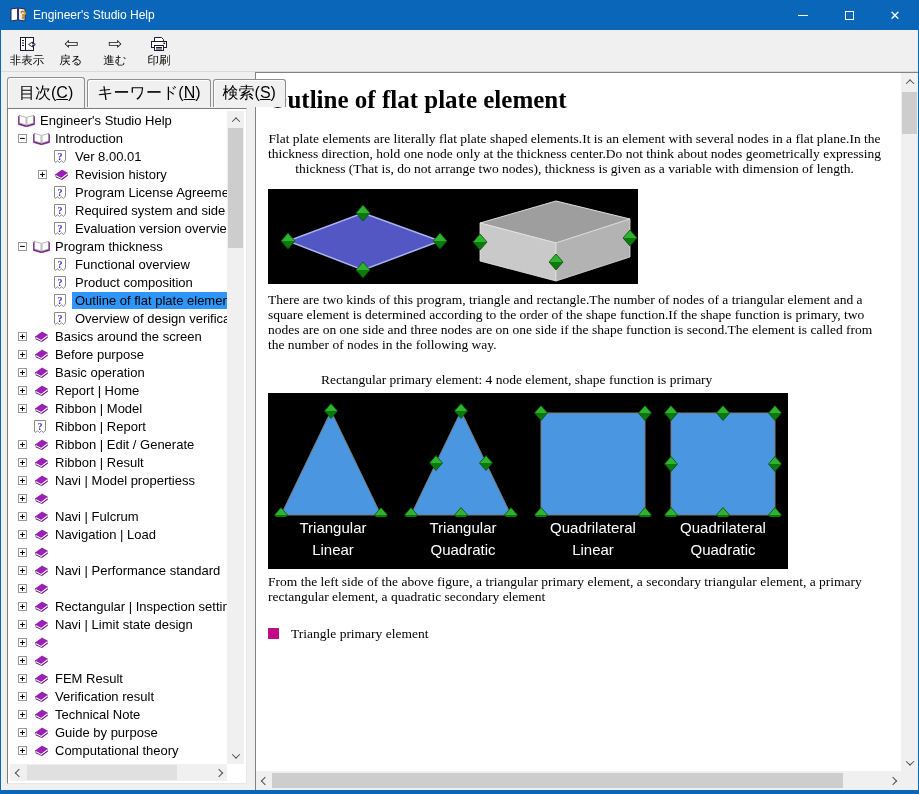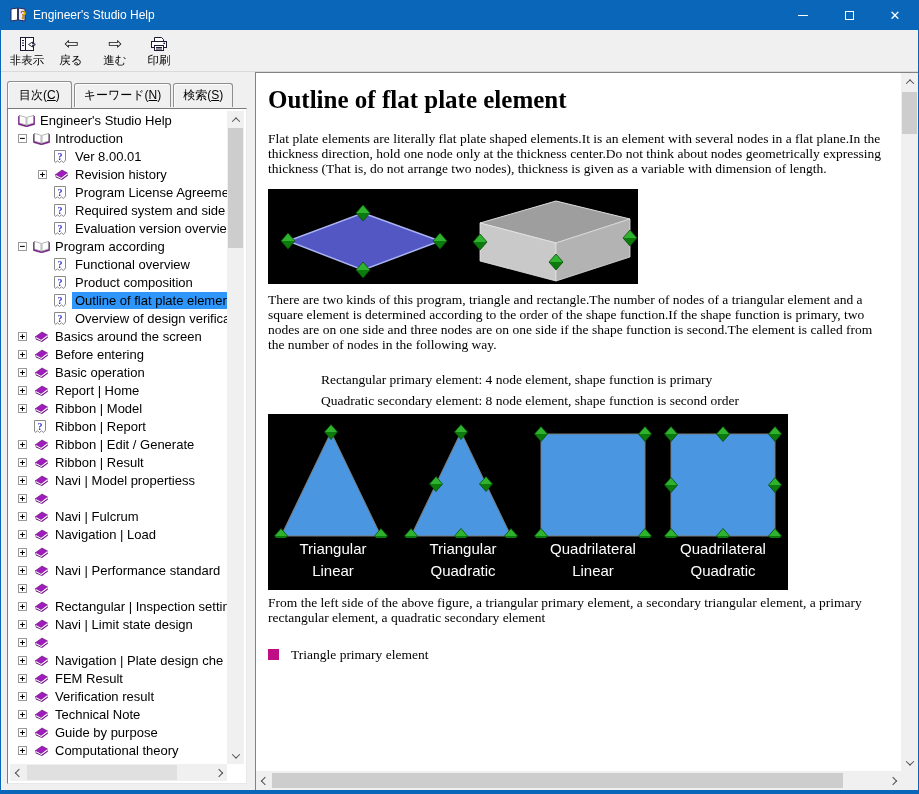--- a/index.html
+++ b/index.html
@@ -20,21 +20,21 @@
   .tbtn{width:44px;height:37px;display:flex;flex-direction:column;align-items:center;justify-content:flex-start;color:#000;}
   .tbtn .ticn{height:21px;display:flex;align-items:center;justify-content:center;}
   .tbtn .tlbl{font-size:11.5px;line-height:13px;white-space:nowrap;}
   .arrowglyph{font-size:17px;line-height:17px;color:#111;font-family:"DejaVu Sans",sans-serif;}
   
   .main{flex:1;display:flex;position:relative;background:#f0f0f0;overflow:hidden;}
   
   .left-pane{width:247px;flex:none;display:flex;flex-direction:column;padding:8px 0 6px 6px;}
   .tabs{display:flex;align-items:flex-end;height:27px;flex:none;position:relative;z-index:2;}
   .tab{background:#f0f0f0;border:1px solid #8e8e8e;border-bottom:none;border-radius:3px 3px 0 0;
-    font-size:12px;padding:3px 9px 3px 9px;margin-right:2px;white-space:nowrap;box-shadow:inset 1px 1px 0 #fdfdfd;color:#000;}
+    font-size:16px;padding:3px 9px 3px 9px;margin-right:2px;white-space:nowrap;box-shadow:inset 1px 1px 0 #fdfdfd;color:#000;}
   .tab.active{padding:5px 11px 4px 11px;position:relative;top:1px;background:#f0f0f0;}
   .ukey{text-decoration:underline;}
   .tree-panel{flex:1;background:#fff;border:1px solid;border-color:#7b7b7b #e8e8e8 #e8e8e8 #7b7b7b;position:relative;margin:1px 1px 0 0;overflow:hidden;}
   .tree-viewport{position:absolute;left:2px;top:2px;right:19px;bottom:19px;overflow:hidden;}
   .trow{height:18px;display:flex;align-items:center;font-size:13px;white-space:nowrap;overflow:hidden;color:#000;}
   .exp{width:9px;height:9px;border:1px solid #999;background:#fff;flex:none;margin-right:6px;
     font:bold 9px/7px "DejaVu Sans Mono",monospace;text-align:center;color:#000;}
   .exp.none{visibility:hidden;}
   .ticon{width:19px;flex:none;display:flex;align-items:center;}
   .tlabel{padding:1px 3px;}
@@ -53,21 +53,21 @@
   .tree-vsb .arr.a1{top:0;} .tree-vsb .arr.a2{bottom:0;}
   .tree-hsb{left:2px;right:19px;bottom:2px;height:17px;}
   .tree-hsb .arr.a1{left:0;} .tree-hsb .arr.a2{right:0;}
   
   .content-pane{flex:1;background:#fff;border-left:1px solid #828282;border-top:1px solid #828282;position:relative;overflow:hidden;}
   .content-scroll{position:absolute;left:0;top:0;right:17px;bottom:19px;overflow:hidden;
     padding:12px 20px 0 12px;font-family:"Liberation Serif","DejaVu Serif",serif;color:#000;}
   .content-scroll h1{font-size:25px;line-height:29px;margin:0;font-weight:bold;}
   .content-scroll h2{font-size:18px;line-height:20px;margin:27px -6px 0 -6px;padding:2px 6px;font-weight:bold;}
   .para{font-size:13.5px;line-height:15px;margin:0;}
-  .p1{margin-top:17px;}
+  .p1{margin-top:17px;text-align:center;}
   .p2{margin-top:8px;}
   .p3{margin-top:5px;}
   .elemlist{margin:20px 0 0 53px;}
   .elemlist .li{font-size:13.5px;line-height:15px;margin-bottom:6px;}
   .fig{background:#000;margin-top:13px;}
   .fig1{width:370px;height:95px;}
   .fig2{width:520px;height:176px;margin-top:0;display:flex;flex-direction:column;}
   .fig2 .labels{display:flex;flex:1;}
   .fig2 .lcell{width:130px;text-align:center;color:#fff;font-family:"Liberation Sans",sans-serif;font-size:15px;line-height:22px;}
   .bulletline{margin-top:22px;font-size:13.5px;line-height:15px;display:flex;align-items:center;}
@@ -227,21 +227,21 @@
             </div>
             <div class="trow" style="padding-left: 8px;">
               <span class="exp">−</span>
               <span class="ticon">
                 <svg width="17" height="14" viewBox="0 0 17 14">
                   <path d="M0.5,3.5 L1.5,2.5 L1.5,10.5 L8.5,12.8 L15.5,10.5 L15.5,2.5 L16.5,3.5 L16.5,11.5 L8.5,13.8 L0.5,11.5 Z" fill="#8b1a9e" stroke="#5c0f6b" stroke-width="0.6"></path>
                   <path d="M1.5,2.5 L8,4.3 L8,12 L1.5,10 Z" fill="#ffffff" stroke="#888" stroke-width="0.6"></path>
                   <path d="M15.5,2.5 L9,4.3 L9,12 L15.5,10 Z" fill="#ffffff" stroke="#888" stroke-width="0.6"></path>
                 </svg>
               </span>
-              <span class="tlabel">Program according</span>
+              <span class="tlabel">Program thickness</span>
             </div>
             <div class="trow" style="padding-left: 28px;">
               <span class="exp none"></span>
               <span class="ticon">
                 <svg width="14" height="15" viewBox="0 0 14 15">
                   <path d="M1.5,1.5 L12.5,1.5 L12.5,11 L10.5,13.5 L8.5,11.8 L6.5,13.5 L4.5,11.8 L2.5,13.5 L1.5,12 Z" fill="#ffffff" stroke="#8a8a8a" stroke-width="1"></path>
                   <text x="7" y="10.5" font-size="10" font-weight="bold" fill="#2a2ad4" text-anchor="middle" font-family="Liberation Serif,serif">?</text>
                 </svg>
               </span>
               <span class="tlabel">Functional overview</span>
@@ -291,21 +291,21 @@
             <div class="trow" style="padding-left: 8px;">
               <span class="exp">+</span>
               <span class="ticon">
                 <svg width="17" height="14" viewBox="0 0 17 14">
                   <path d="M2,8 L3,10.5 L9,13 L8,10.2 Z" fill="#5c0f6b"></path>
                   <path d="M9,13 L15,8.5 L14,6.2 L8,10.2 Z" fill="#7a1390"></path>
                   <path d="M2,8 L9,3 L14.5,6 L8,10.5 Z" fill="#a21bbf" stroke="#5c0f6b" stroke-width="0.6"></path>
                   <path d="M2.6,8.6 L8.2,11.4 L14.2,7" fill="none" stroke="#ffffff" stroke-width="1.1"></path>
                 </svg>
               </span>
-              <span class="tlabel">Before entering</span>
+              <span class="tlabel">Before purpose</span>
             </div>
             <div class="trow" style="padding-left: 8px;">
               <span class="exp">+</span>
               <span class="ticon">
                 <svg width="17" height="14" viewBox="0 0 17 14">
                   <path d="M2,8 L3,10.5 L9,13 L8,10.2 Z" fill="#5c0f6b"></path>
                   <path d="M9,13 L15,8.5 L14,6.2 L8,10.2 Z" fill="#7a1390"></path>
                   <path d="M2,8 L9,3 L14.5,6 L8,10.5 Z" fill="#a21bbf" stroke="#5c0f6b" stroke-width="0.6"></path>
                   <path d="M2.6,8.6 L8.2,11.4 L14.2,7" fill="none" stroke="#ffffff" stroke-width="1.1"></path>
                 </svg>
@@ -489,21 +489,20 @@
             <div class="trow" style="padding-left: 8px;">
               <span class="exp">+</span>
               <span class="ticon">
                 <svg width="17" height="14" viewBox="0 0 17 14">
                   <path d="M2,8 L3,10.5 L9,13 L8,10.2 Z" fill="#5c0f6b"></path>
                   <path d="M9,13 L15,8.5 L14,6.2 L8,10.2 Z" fill="#7a1390"></path>
                   <path d="M2,8 L9,3 L14.5,6 L8,10.5 Z" fill="#a21bbf" stroke="#5c0f6b" stroke-width="0.6"></path>
                   <path d="M2.6,8.6 L8.2,11.4 L14.2,7" fill="none" stroke="#ffffff" stroke-width="1.1"></path>
                 </svg>
               </span>
-              <span class="tlabel">Navigation | Plate design che</span>
             </div>
             <div class="trow" style="padding-left: 8px;">
               <span class="exp">+</span>
               <span class="ticon">
                 <svg width="17" height="14" viewBox="0 0 17 14">
                   <path d="M2,8 L3,10.5 L9,13 L8,10.2 Z" fill="#5c0f6b"></path>
                   <path d="M9,13 L15,8.5 L14,6.2 L8,10.2 Z" fill="#7a1390"></path>
                   <path d="M2,8 L9,3 L14.5,6 L8,10.5 Z" fill="#a21bbf" stroke="#5c0f6b" stroke-width="0.6"></path>
                   <path d="M2.6,8.6 L8.2,11.4 L14.2,7" fill="none" stroke="#ffffff" stroke-width="1.1"></path>
                 </svg>
@@ -609,21 +608,20 @@
             <use href="#gnode" x="212" y="53"></use>
               <use href="#gnode" x="288" y="73"></use>
               <use href="#gnode" x="362" y="49"></use>
           </svg>
         </div>
 
         <p class="para p2">There are two kinds of this program, triangle and rectangle.The number of nodes of a triangular element and a square element is determined according to the order of the shape function.If the shape function is primary, two nodes are on one side and three nodes are on one side if the shape function is second.The element is called from the number of nodes in the following way.</p>
 
         <div class="elemlist">
           <div class="li">Rectangular primary element: 4 node element, shape function is primary</div>
-          <div class="li">Quadratic secondary element: 8 node element, shape function is second order</div>
         </div>
 
         <div class="fig fig2">
           <svg width="520" height="124" viewBox="0 0 520 124">
             <defs>
               <g id="gnode2">
                 <path d="M-6.5,0 L0,-7.5 L6.5,0 Z" fill="#2fb32f"></path>
                 <path d="M-6.5,0 L0,7.5 L6.5,0 Z" fill="#0c7a0c"></path>
                 <path d="M-6.5,0 L0,-7.5 L6.5,0 L0,7.5 Z" fill="none" stroke="#064d06" stroke-width="0.8"></path>
               </g>

